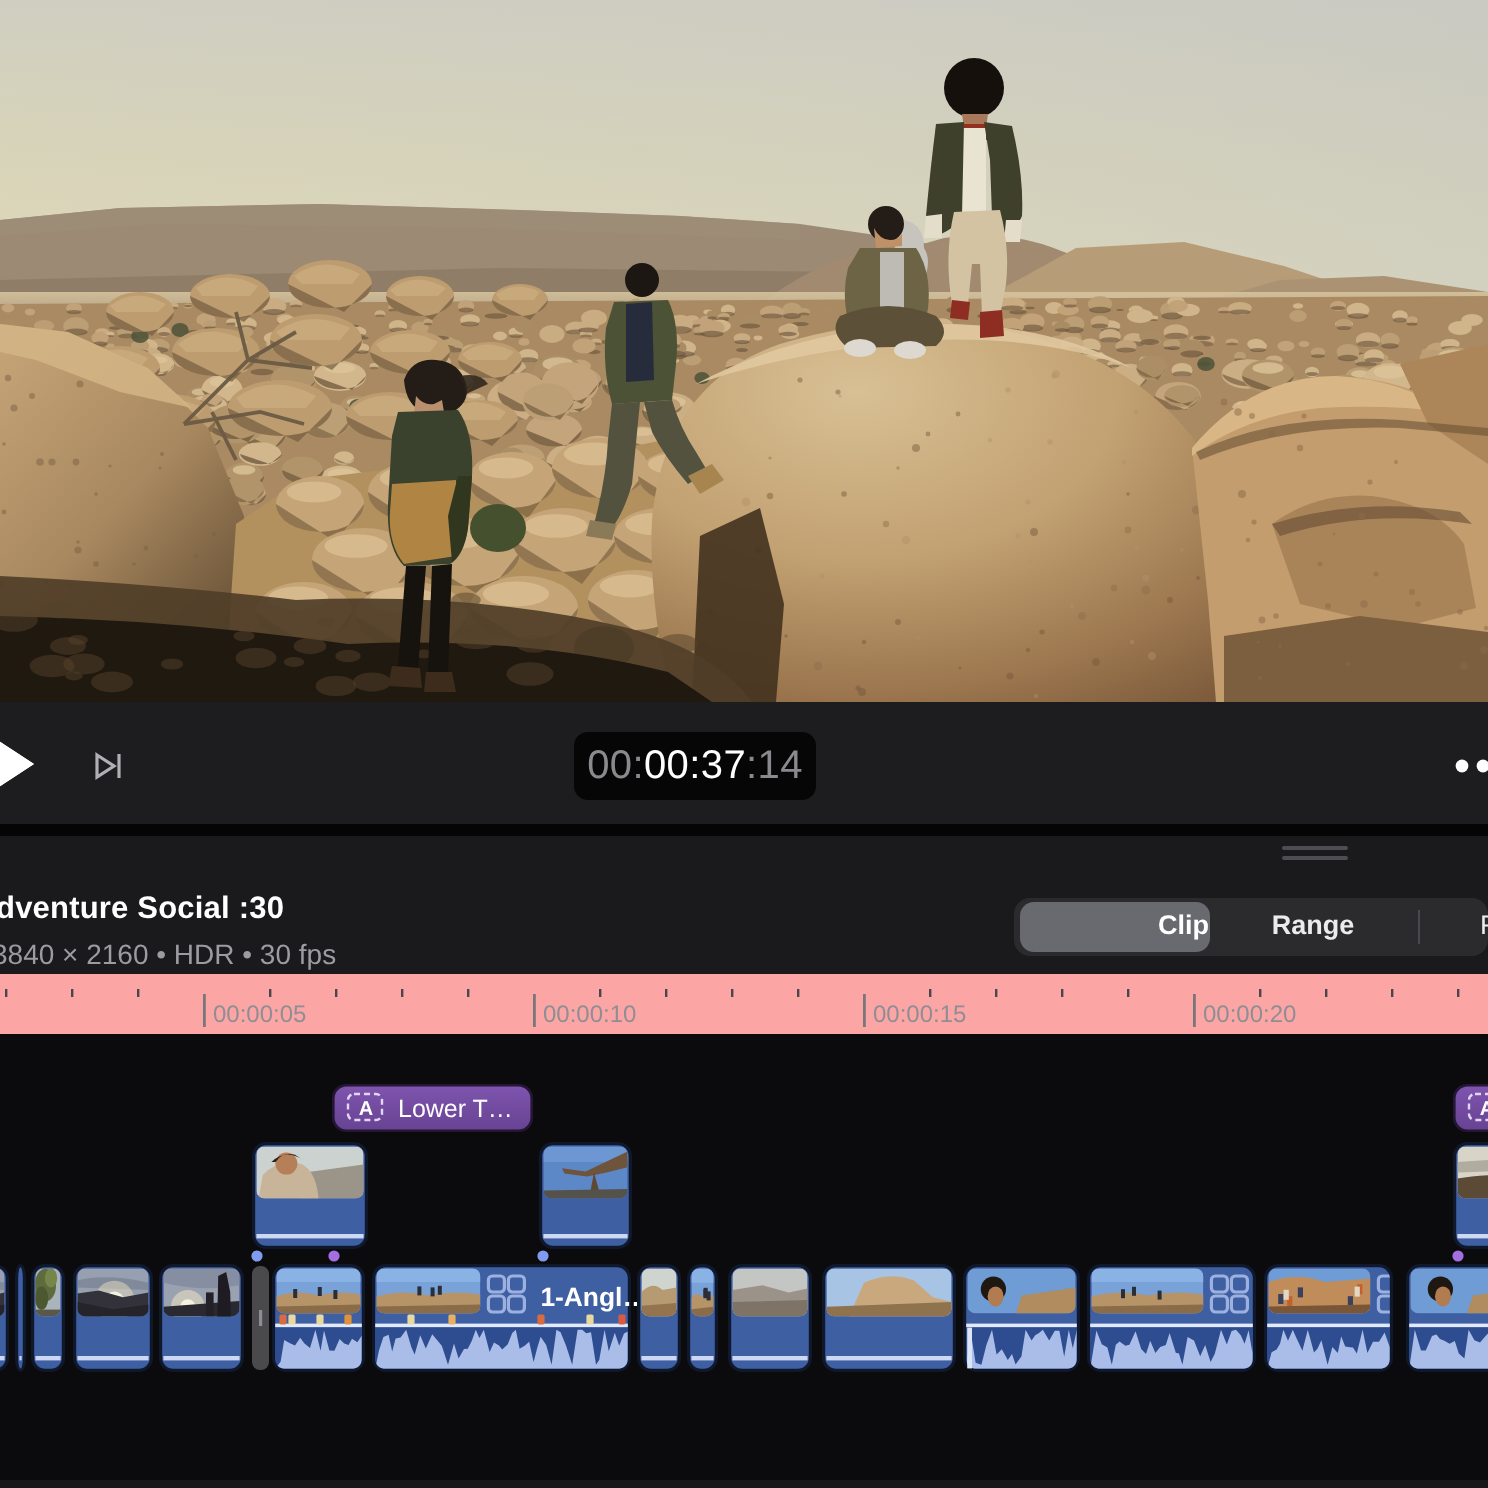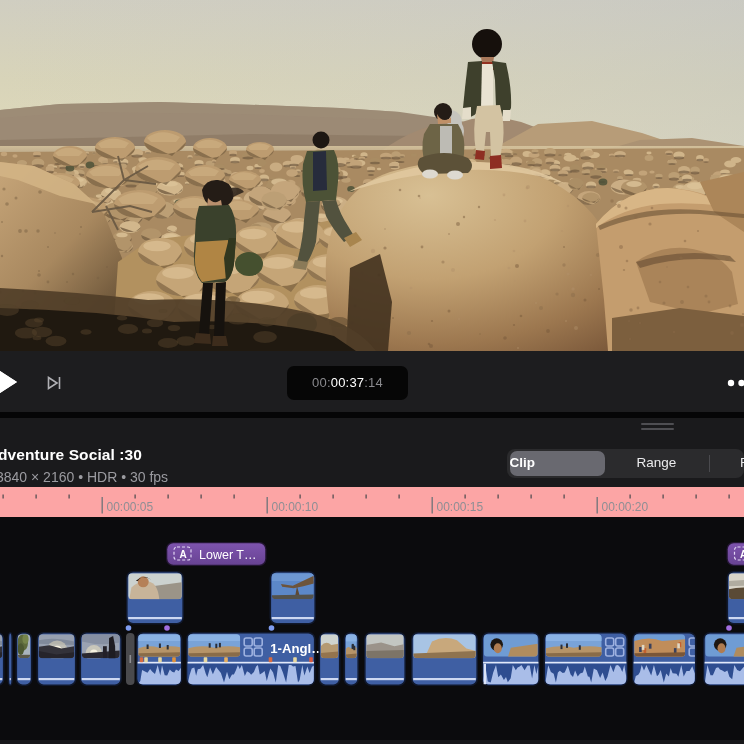--- a/index.html
+++ b/index.html
@@ -7,34 +7,34 @@
   font-family:"Liberation Sans", sans-serif; }
 .abs { position:absolute; }
 #photo { left:0; top:0; width:744px; height:351px; overflow:hidden; }
 #cbar { left:0; top:351px; width:744px; height:61px; background:#1d1d1f; }
 #strip { left:0; top:412px; width:744px; height:6px; background:#050506; }
 #info { left:0; top:418px; width:744px; height:69px; background:#1a1a1c; }
 #ruler { left:0; top:487px; width:744px; height:30px; background:#fca5a5; }
 #tl { left:0; top:517px; width:744px; height:227px; background:#0b0b0d; }
 #bstrip { left:0; top:740px; width:744px; height:4px; background:#18181b; }
 #tcode { left:287px; top:366px; width:121px; height:34px; background:#060606; border-radius:7px;
-  color:#8a8a8e; font-size:13px; line-height:34px; text-align:center; letter-spacing:0.2px; }
+  color:#8a8a8e; font-size:20px; line-height:34px; text-align:center; letter-spacing:0.2px; }
 #tcode b { color:#ffffff; font-weight:normal; }
 #pct { left:645px; top:367px; width:60px; height:32px; background:#2f2f32; border-radius:16px;
   font-size:15px; line-height:32px; text-align:center; color:#ffffff;margin-top:45px; }
 #pct span { color:#9a9a9e; }
 #dots { left:725px; top:379px; width:24px; height:8px; }
 #handle1,#handle2 { left:641px; width:33px; height:2.4px; background:#4e4e52; border-radius:1.2px; }
 #title { left:-2px; top:446px; font-size:15.5px; font-weight:bold; color:#ffffff; letter-spacing:0.1px; }
 #subtitle { left:-4px; top:469px; font-size:14px; color:#9b9ba0; }
 #seg { left:507px; top:449px; width:237px; height:29px; background:#2b2b2d; border-radius:8px; }
 #segclip { left:509.5px; top:451.2px; width:95px; height:24.6px; background:#696970; border-radius:7px;
-  color:#ffffff; font-weight:bold; font-size:13.5px; line-height:24.6px; text-align:left; }
+  color:#ffffff; font-weight:bold; font-size:13.5px; line-height:24.6px; text-align:right; }
 #segrange { left:604px; top:451.2px; width:105px; height:24.6px; color:#ebebed; font-size:13.5px;
-  line-height:24.6px; text-align:center; }
+  line-height:24.6px; text-align:center;font-weight:bold; }
 #segdiv { left:709px; top:455px; width:1px; height:17px; background:#4a4a4e; }
 #segf { left:740px; top:451.2px; color:#ebebed; font-size:13.5px; line-height:24.6px; }
 </style></head>
 <body>
 <div id="photo" class="abs">
     <svg width="744" height="351" viewBox="0 0 744 351">
       <defs>
 <linearGradient id="sky" x1="0" y1="0" x2="0" y2="1">
  <stop offset="0" stop-color="#d0cec1"></stop>
           <stop offset="0.4" stop-color="#d8d4b9"></stop>

